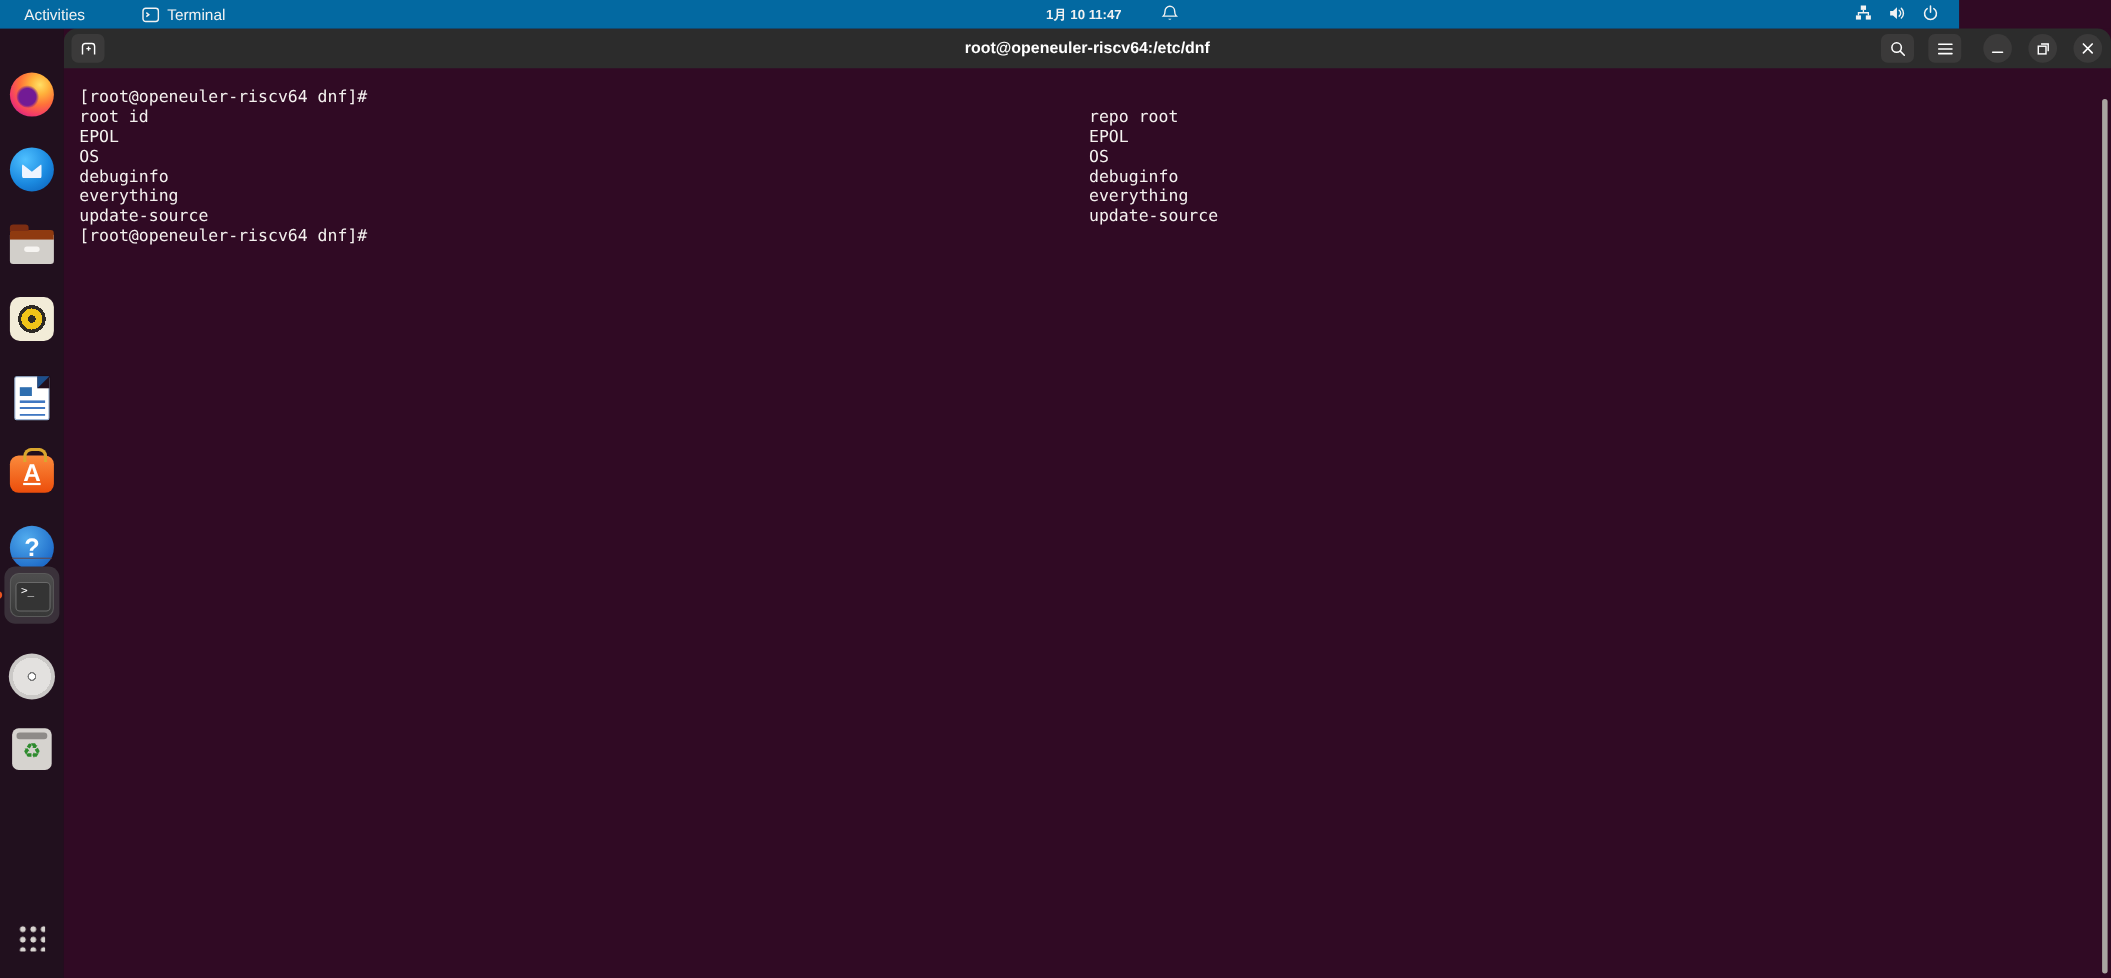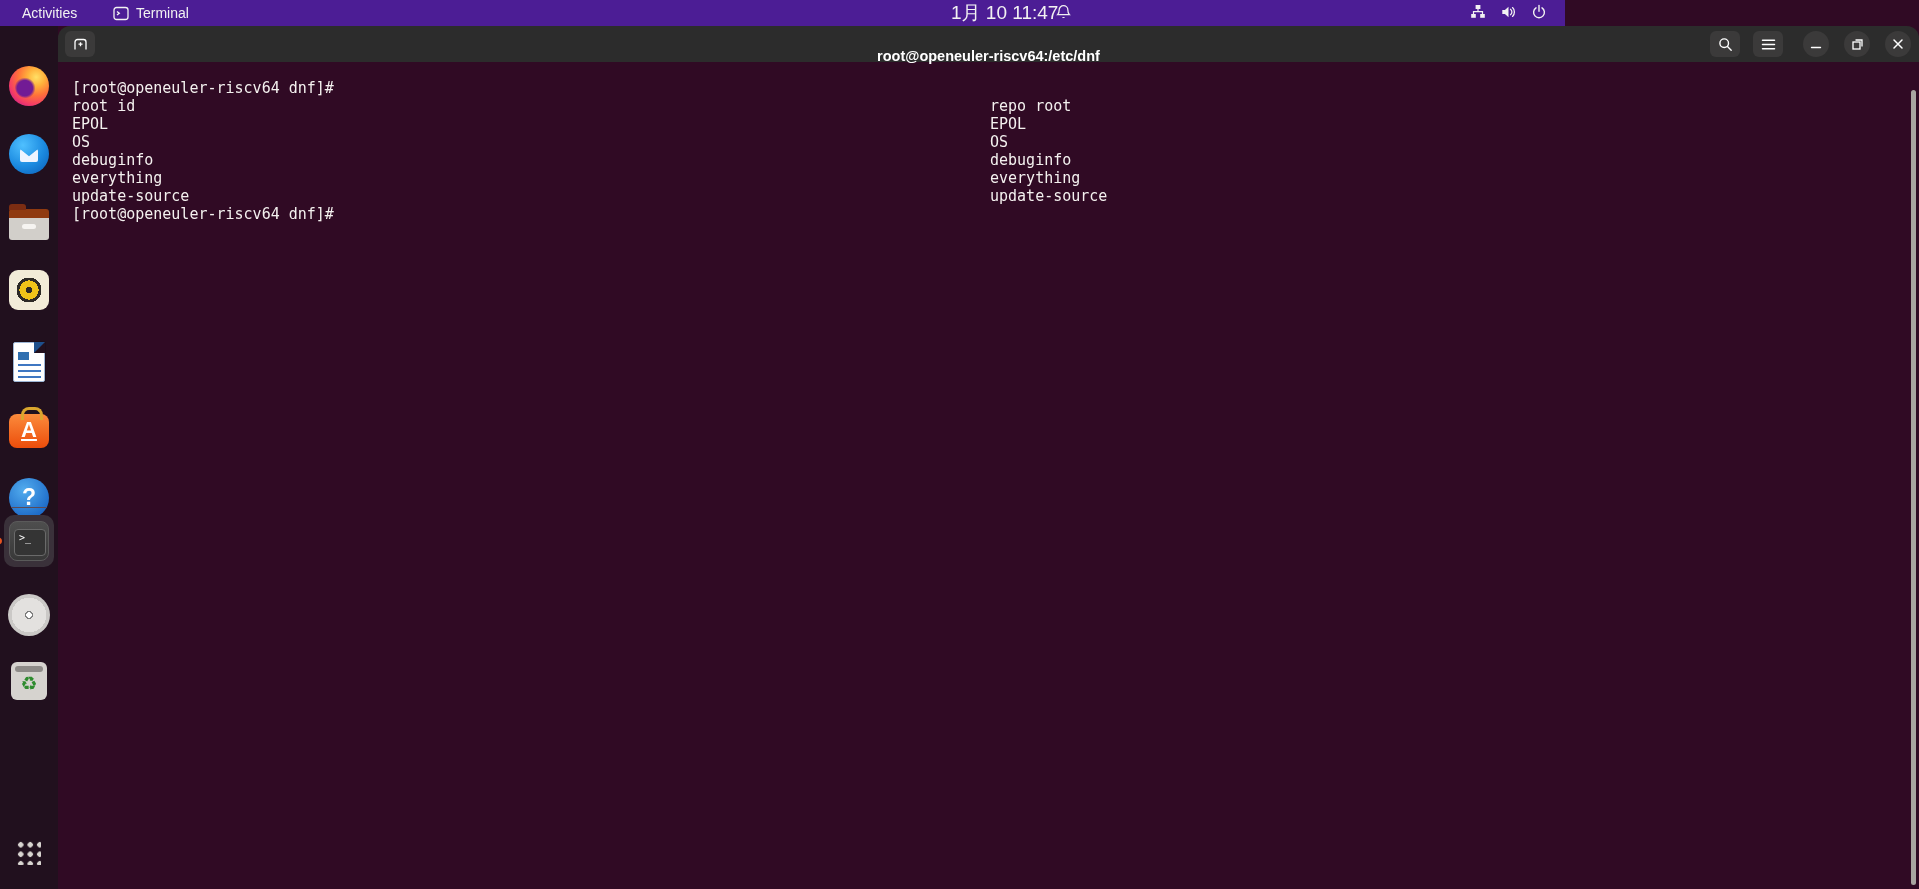--- a/index.html
+++ b/index.html
@@ -1,25 +1,25 @@
 <!DOCTYPE html>
 <html><head>
 <meta charset="utf-8">
 <style>
   * { margin:0; padding:0; box-sizing:border-box; }
   html,body { width:1919px; height:889px; overflow:hidden; background:#300a24;
     font-family:"Liberation Sans", sans-serif; }
 
   
-  .topbar { position:absolute; left:0; top:0; width:1565px; height:26px; background:#4c1d95;
+  .topbar { position:absolute; left:0; top:0; width:1781px; height:26px; background:#0369a1;
     color:#f2f2f2; font-size:14px; z-index:30;padding-left:24px; }
   .tb-activities { position:absolute; left:18px; top:0; height:26px; line-height:26px; padding:0 4px; }
-  .tb-app { position:absolute; left:113px; top:0; height:26px; line-height:26px; display:flex; align-items:center; gap:7px;text-align:center; }
+  .tb-app { position:absolute; left:129px; top:0; height:26px; line-height:26px; display:flex; align-items:center; gap:7px;text-align:center; }
   .tb-app svg { display:block; }
-  .tb-clock { position:absolute; left:951px; top:0; height:26px; line-height:26px; font-weight:normal; font-size:19px; }
+  .tb-clock { position:absolute; left:951px; top:0; height:26px; line-height:26px; font-weight:bold; font-size:12px; }
   .tb-bell { position:absolute; left:1055px; top:4px; }
   .tb-right { position:absolute; right:18px; top:0; height:26px; display:flex; align-items:center; gap:14px; }
 
   
   .dock { position:absolute; left:0; top:26px; width:58px; height:863px; background:#21101e; z-index:20; }
   .dock-item { position:absolute; left:50%; transform:translateX(-50%); width:44px; height:44px;
     display:flex; align-items:center; justify-content:center; }
   .dock-divider { position:absolute; left:11px; width:36px; height:1px; background:#5c4b57; }
   .dock-item.active { width:50px; height:52px; background:#3a313a; border-radius:10px; }
   .active-dot { position:absolute; left:-9px; top:50%; transform:translateY(-50%); width:7px; height:7px;
@@ -71,21 +71,21 @@
   .icon-trash::after { content:"\267B\FE0E"; position:absolute; left:0; right:0; top:11px; text-align:center;
     color:#2e8b2e; font-size:19px; line-height:22px; }
   .icon-grid { width:24px; height:24px;
     background:radial-gradient(circle, #d8d4d0 2.4px, transparent 2.9px) -1px -1px / 9.5px 9.5px; }
 
   
   .window { position:absolute; left:58px; top:26px; width:1861px; height:863px; background:#300a24; z-index:10; }
   .headerbar { position:absolute; left:0; top:0; width:100%; height:36px; background:#2c2c2c;
     border-radius:12px 12px 0 0; }
   .hb-title { position:absolute; left:0; right:0; top:0; height:36px; line-height:36px; text-align:center;
-    color:#ffffff; font-weight:bold; font-size:14.5px;margin-top:12px; }
+    color:#ffffff; font-weight:bold; font-size:14.5px; }
   .hb-btn { position:absolute; top:5px; border:none; cursor:default; display:flex; align-items:center;
     justify-content:center; background:#3b3a3a; color:#fff; }
   .hb-sq { width:30px; height:26px; border-radius:6px; }
   .hb-circ { width:26px; height:26px; border-radius:50%; }
   .btn-newtab { left:7px; }
   .btn-search { left:1652px; }
   .btn-menu { left:1695px; }
   .btn-min { left:1745px; }
   .btn-max { left:1786px; }
   .btn-close { left:1827px; }

